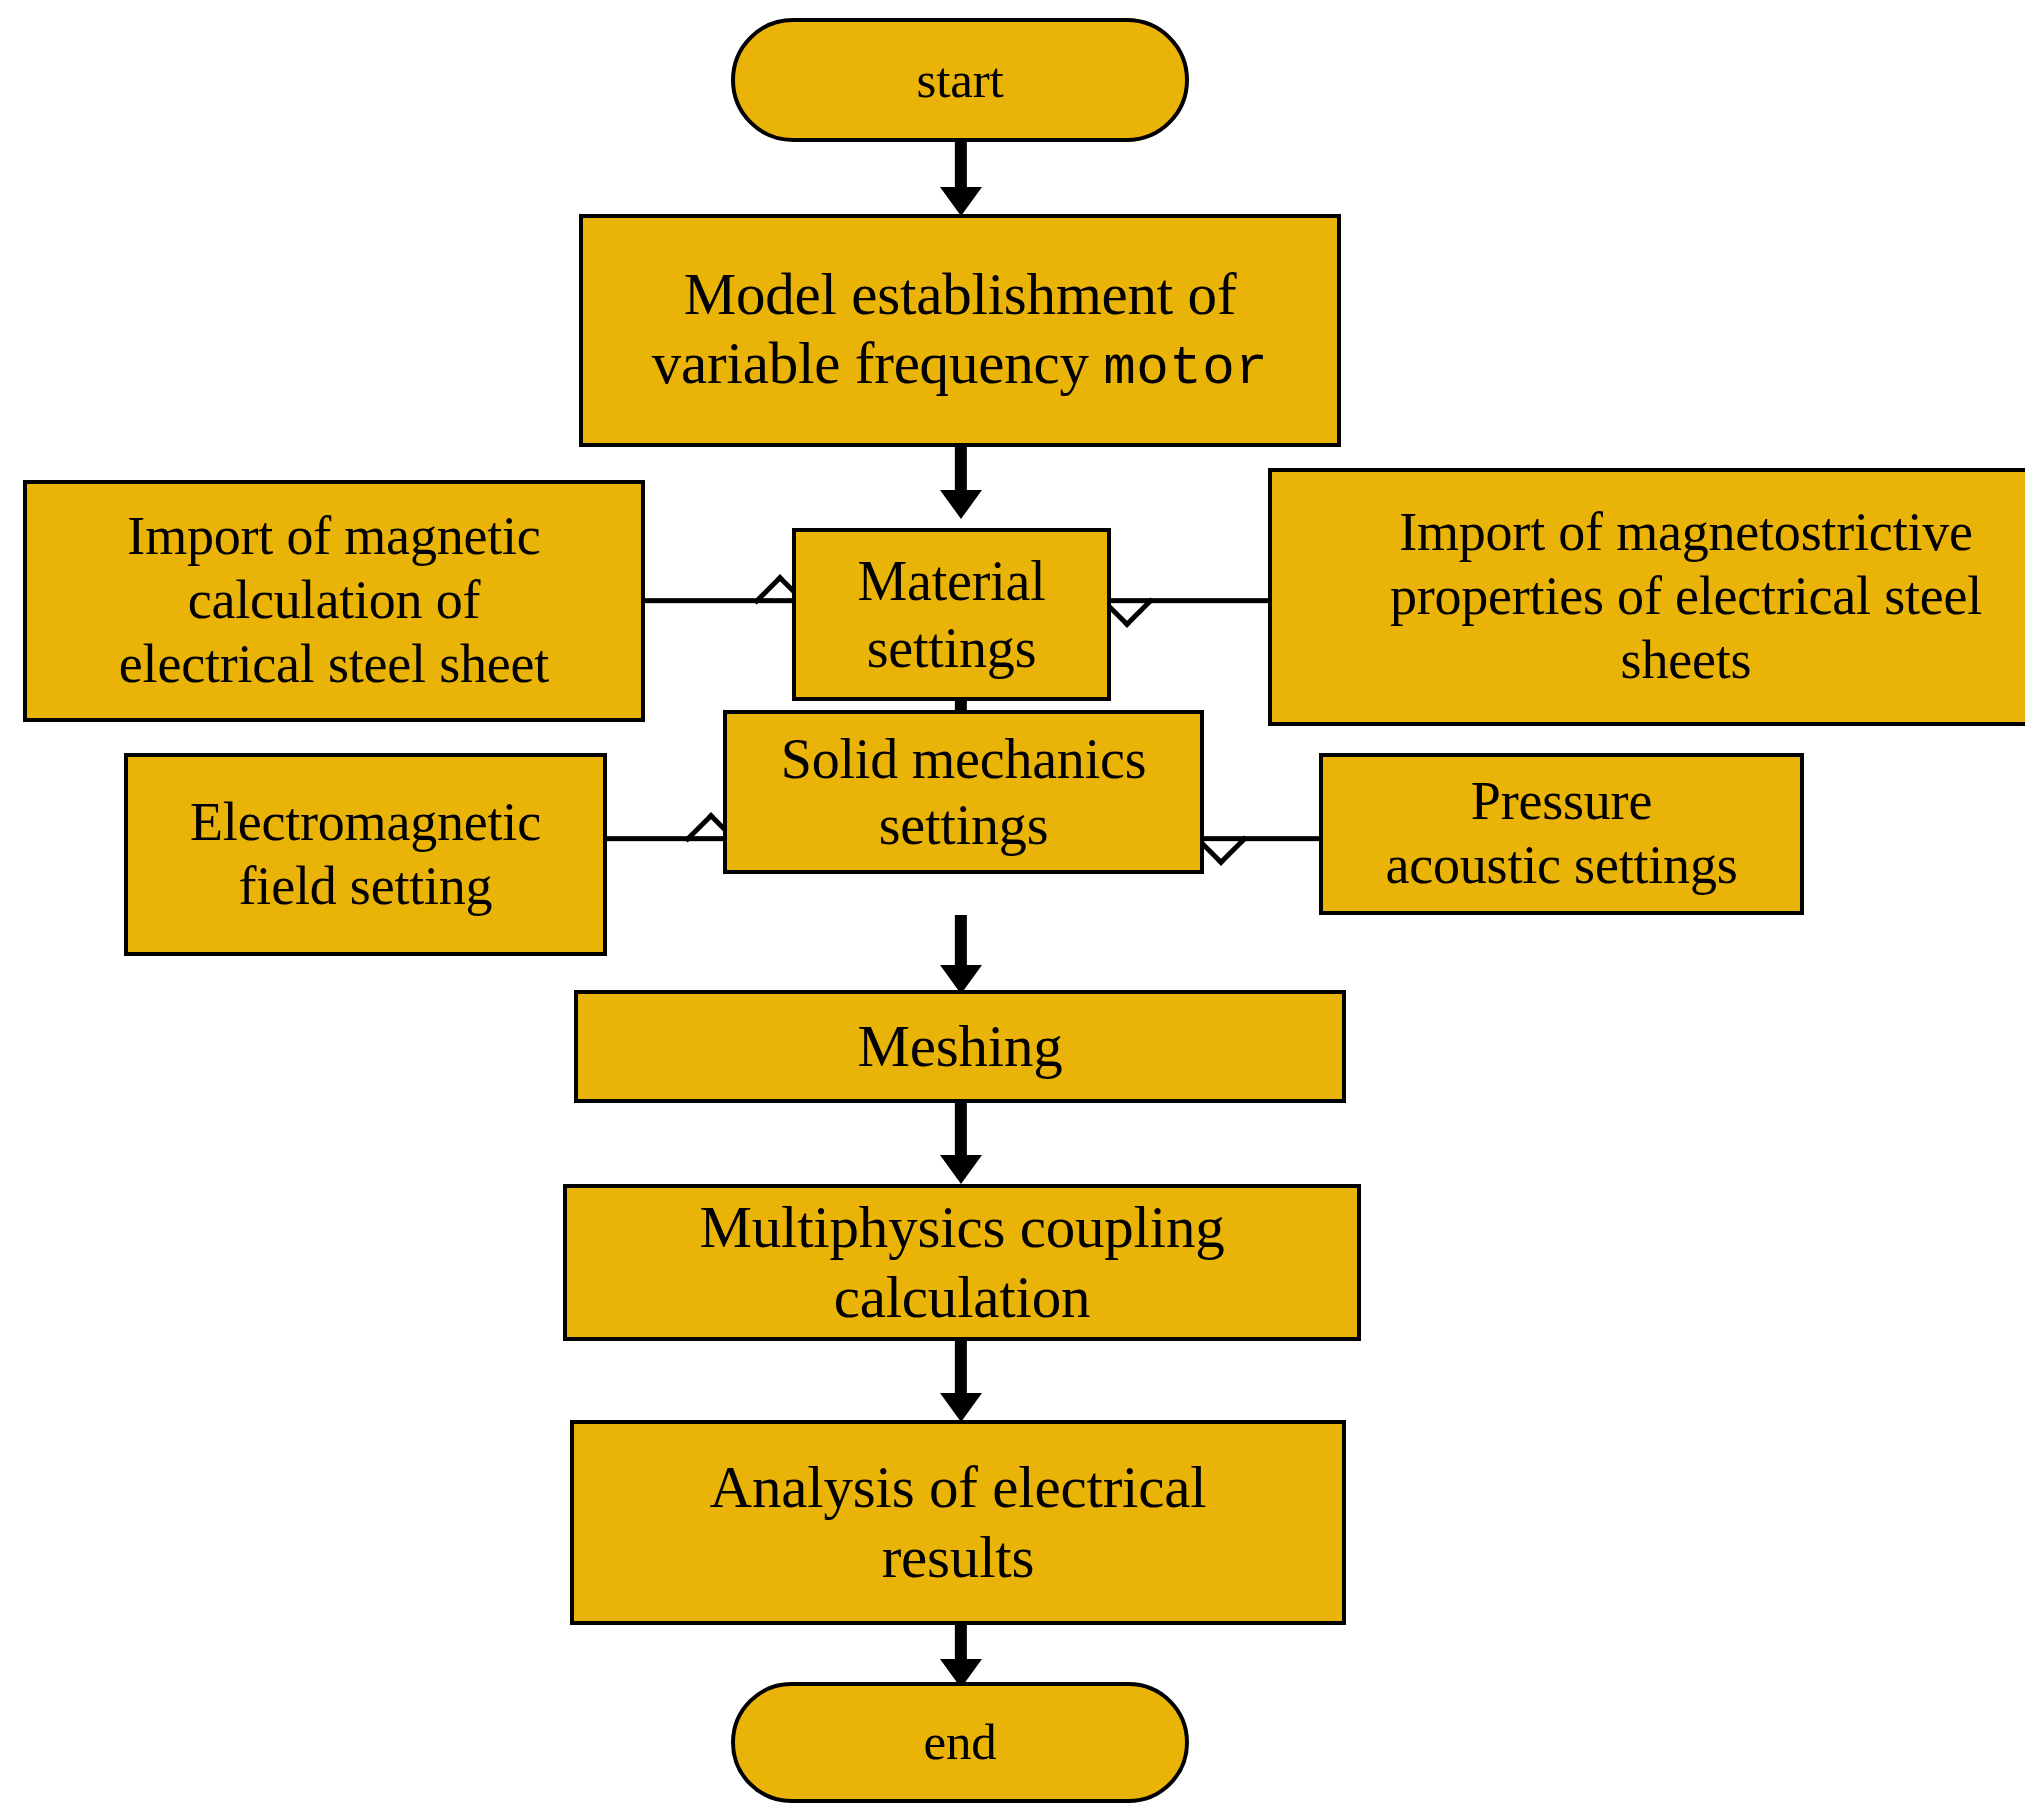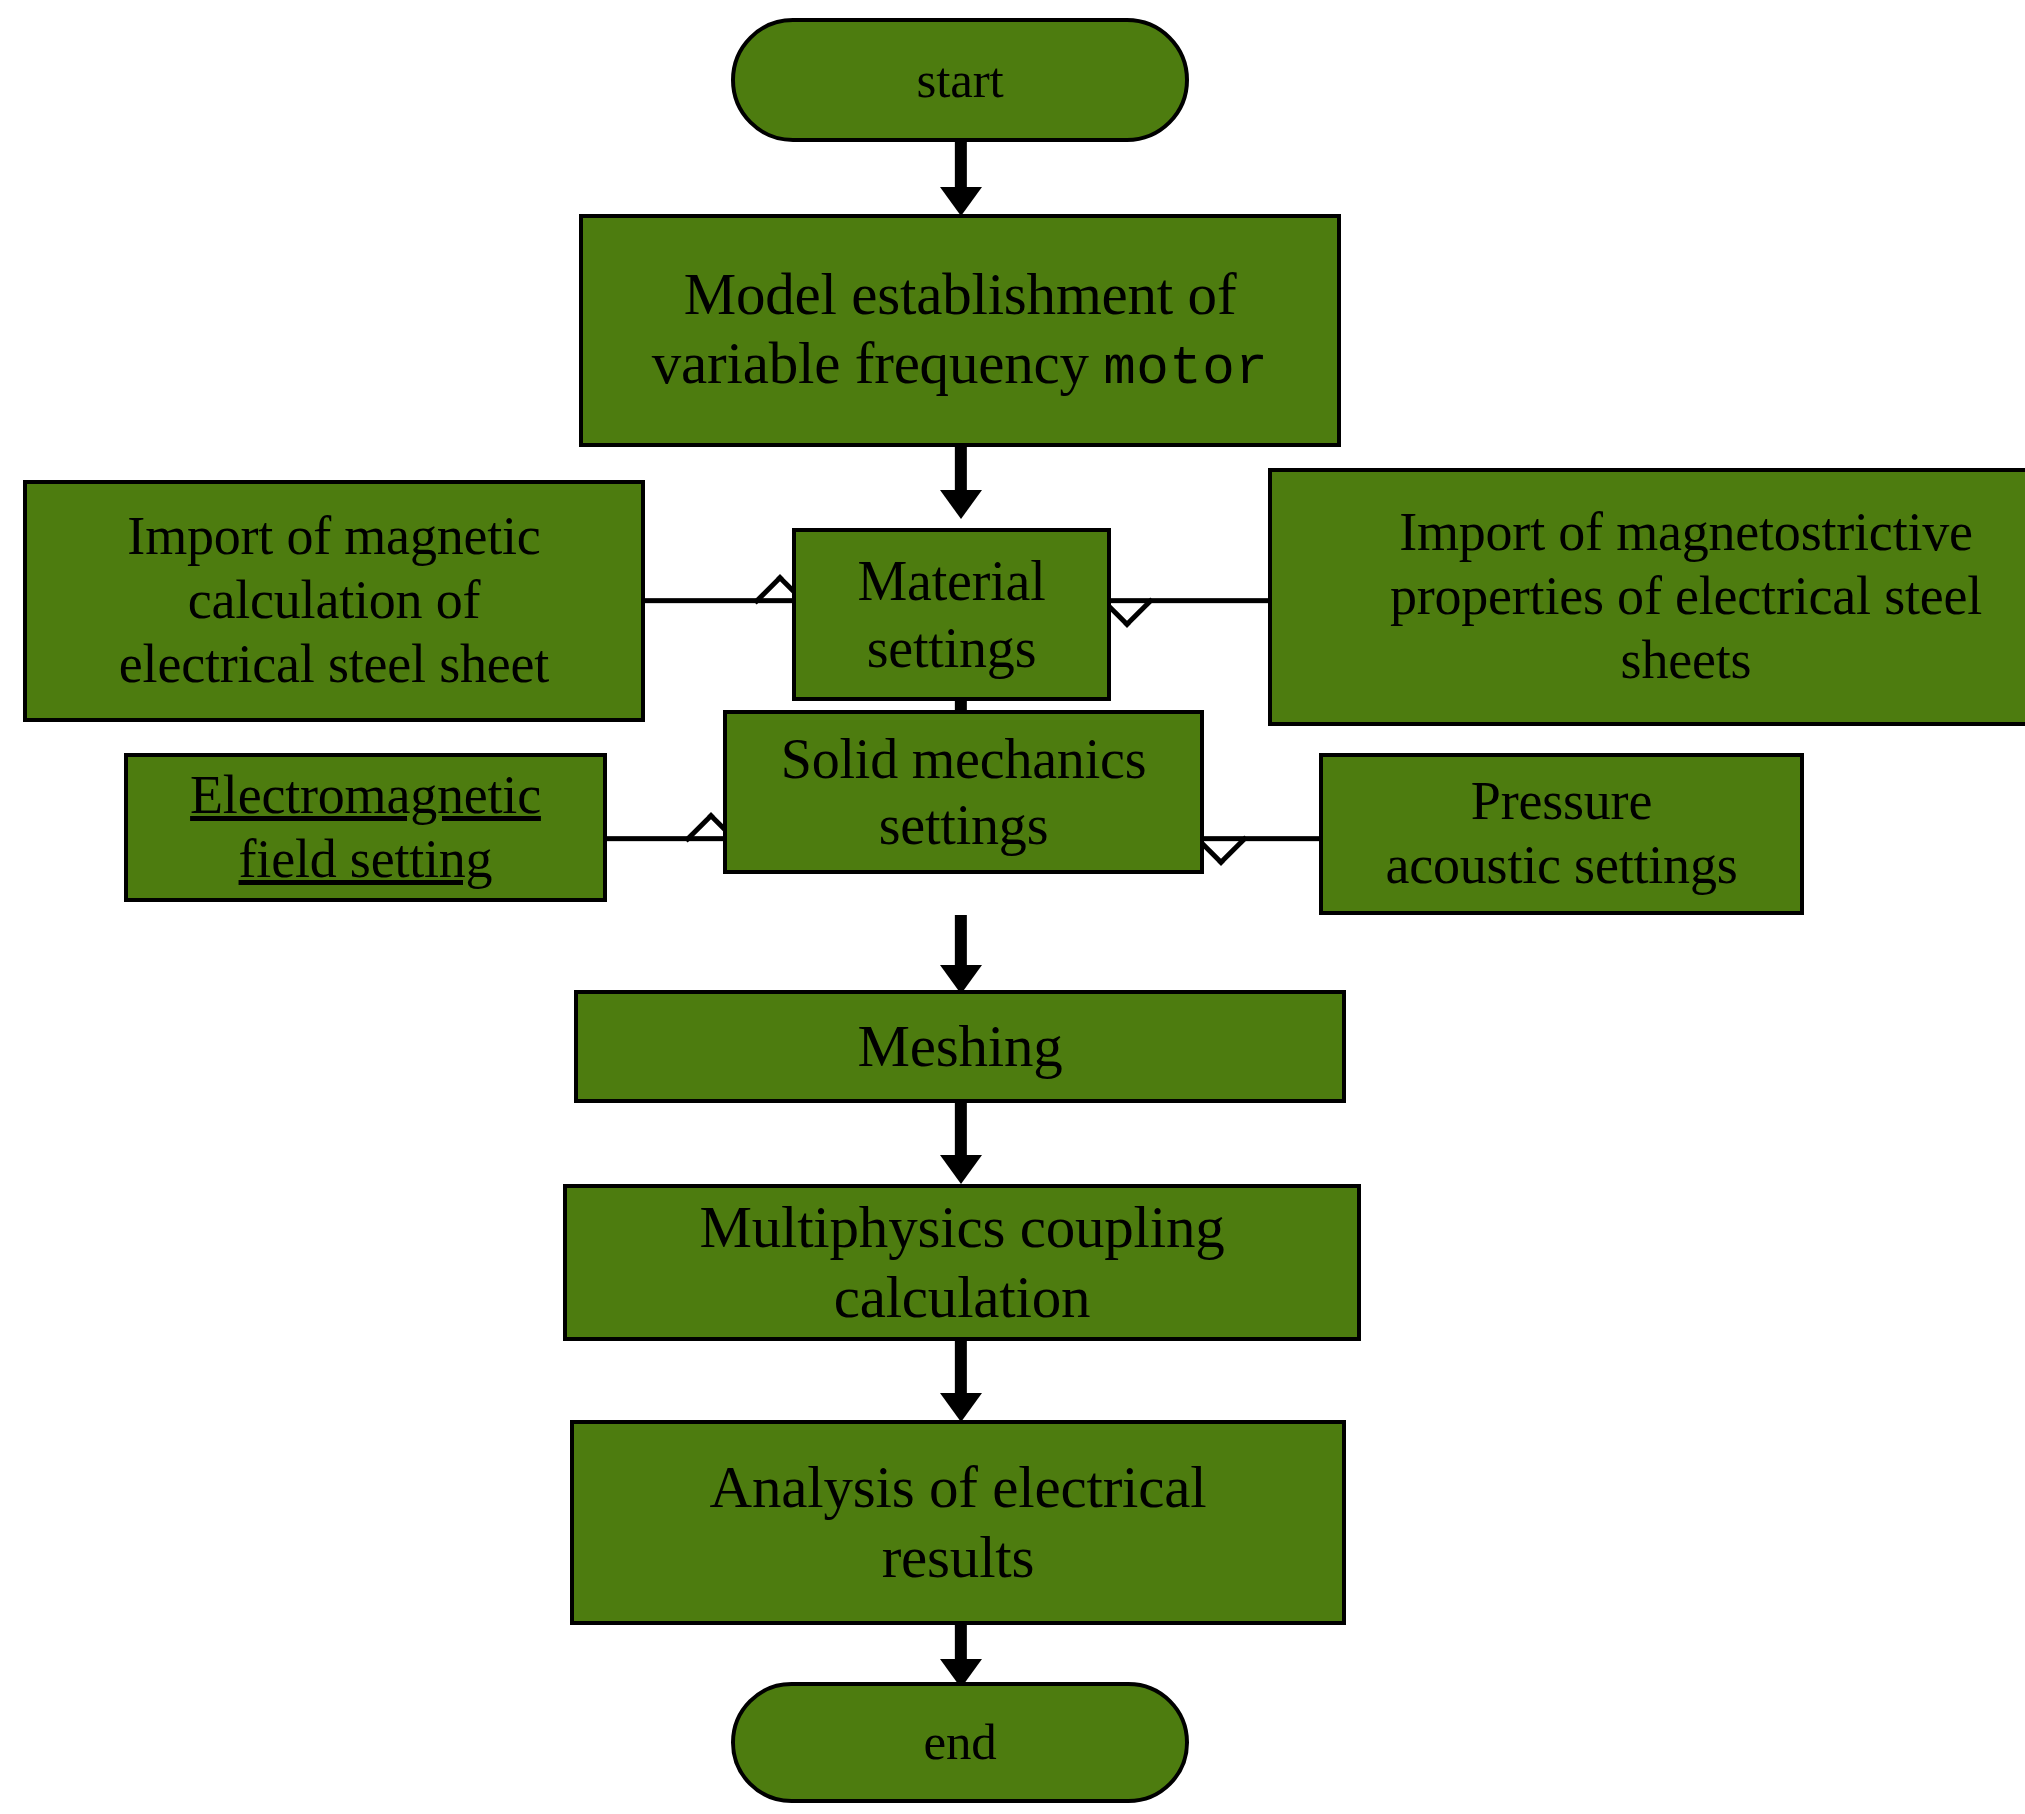--- a/index.html
+++ b/index.html
@@ -18,21 +18,21 @@
   }
 
   
   .node {
     position: absolute;
     box-sizing: border-box;
     display: flex;
     align-items: center;
     justify-content: center;
     text-align: center;
-    background: #4d7c0f;
+    background: #eab308;
     border: 4.1px solid #000000;
     line-height: 1.18;
     letter-spacing: -0.2px;
     z-index: 3;
   }
   .node .label {
     display: block;
     width: 100%;
     padding: 0 8.2px;
     box-sizing: border-box;
@@ -172,21 +172,21 @@
       <span>properties of electrical steel</span><br>
       <span>sheets</span>
     </span>
   </div>
 
   <div class="v-arrow" style="left:939px; top:685px; width:43px; height:70px;">
     <div class="shaft" style="height:43px;"></div>
     <div class="head"></div>
   </div>
 
-  <div class="node process fs-side" style="left:124px; top:753px; width:483px; height:149px;text-decoration:underline;">
+  <div class="node process fs-side" style="left:124px; top:753px; width:483px; height:203px;">
     <span class="label">
       <span>Electromagnetic</span><br>
       <span>field setting</span>
     </span>
   </div>
 
   <div class="h-arrow to-right" style="left:607px; top:818px; width:121px; height:41px;">
     <div class="line"></div>
     <div class="vhead"></div>
   </div>

